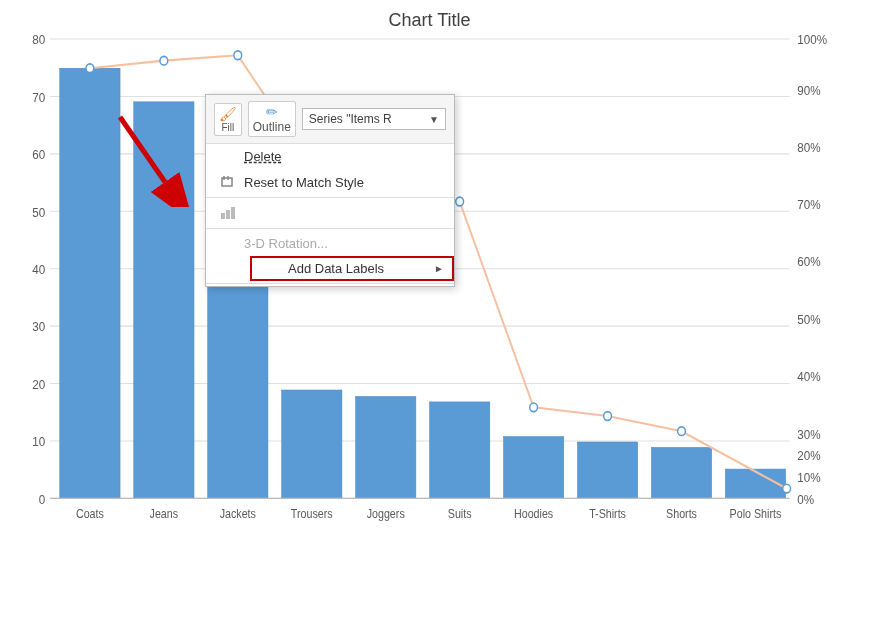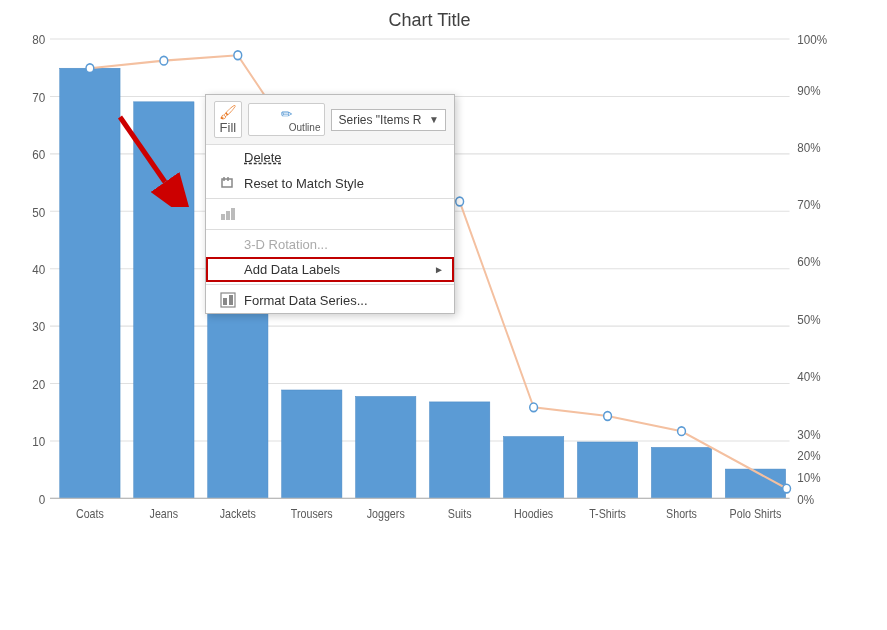--- a/index.html
+++ b/index.html
@@ -72,44 +72,43 @@
       background: #fff;
       border-radius: 2px;
     }
 
     .toolbar-icon-group .icon-symbol {
       font-size: 14px;
       color: #e87722;
     }
 
     .toolbar-icon-group .icon-label {
-      font-size: 13px;
+      font-size: 10px;
       color: #555;
     }
 
     .toolbar-outline-group {
       display: flex;
       flex-direction: column;
       align-items: center;
       cursor: pointer;
       padding: 2px 4px;
       border: 1px solid #ccc;
       background: #fff;
       border-radius: 2px;
     }
 
     .toolbar-outline-group .icon-symbol {
       font-size: 14px;
       color: #5b9bd5;
     }
 
     .toolbar-outline-group .icon-label {
-      font-size: 10px;
+      font-size: 12px;
       color: #555;
-      margin-left: 36px;
     }
 
     .series-dropdown {
       display: flex;
       align-items: center;
       border: 1px solid #bbb;
       background: #fff;
       padding: 3px 6px;
       font-size: 12px;
       cursor: pointer;
@@ -339,35 +338,25 @@
       </div>
 
 
       <div class="menu-separator"></div>
 
       <div class="menu-item disabled">
         <span class="menu-icon"></span>
         <span>3-D Rotation...</span>
       </div>
 
-      <div class="menu-item highlighted" style="background: #fff; border: 2px solid #c00000; display: flex; align-items: center; padding: 3px 10px; position: relative;">
+      <div class="menu-item highlighted" style="background: #fff; border: 2px solid #c00000; display: flex; align-items: center; padding: 3px 10px; position: relative; margin-left: 44px;">
         <span class="menu-icon"></span>
         <span style="font-weight: 500;">Add Data Labels</span>
         <span class="submenu-arrow">►</span>
       </div>
 
 
       <div class="menu-separator"></div>
 
-      <div class="menu-item">
-        <span class="menu-icon">
-          <svg width="16" height="16" viewBox="0 0 16 16">
-            <rect x="1" y="1" width="14" height="14" fill="none" stroke="#888" stroke-width="1.2"></rect>
-            <rect x="3" y="6" width="4" height="7" fill="#888"></rect>
-            <rect x="9" y="3" width="4" height="10" fill="#888"></rect>
-          </svg>
-        </span>
-        <span>Format Data Series...</span>
-      </div>
     </div>
 
   </div>
 </div>
 
 </body></html>

